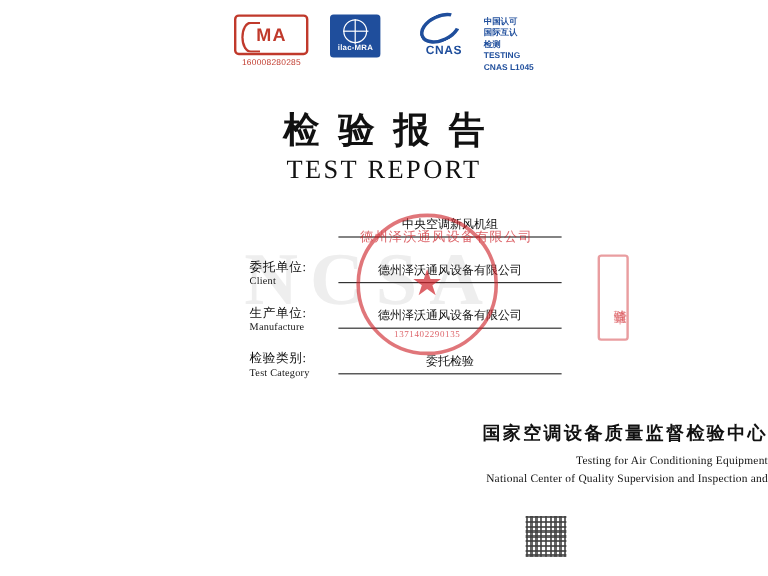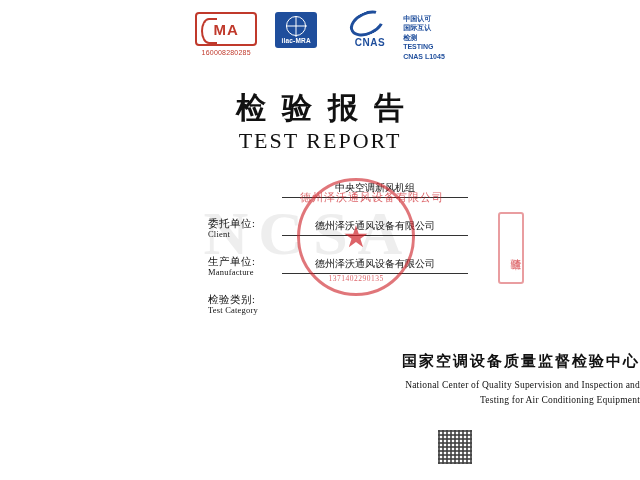--- a/index.html
+++ b/index.html
@@ -461,35 +461,36 @@
         <div class="label-en">Manufacture</div>
       </div>
       <div class="field-value">德州泽沃通风设备有限公司</div>
     </div>
 
     <div class="field-row">
       <div class="field-label">
         <div class="label-cn">检验类别:</div>
         <div class="label-en">Test Category</div>
       </div>
+      <div class="field-value">委托检验</div>
     </div>
 
   </div>
 
   <div class="seal">
     <div class="seal-top">德州泽沃通风设备有限公司</div>
     <div class="star">★</div>
     <div class="seal-bottom">1371402290135</div>
   </div>
 
   <div class="side-stamp">骑缝章</div>
 
   <div class="footer">
     <div class="footer-cn">国家空调设备质量监督检验中心</div>
     <div class="footer-en">
+      <div>Testing for Air Conditioning Equipment</div>
       <div>National Center of Quality Supervision and Inspection and</div>
-      <div>Testing for Air Conditioning Equipment</div>
     </div>
   </div>
 
   <div class="qr"></div>
 
 </div>
 
 </body></html>

